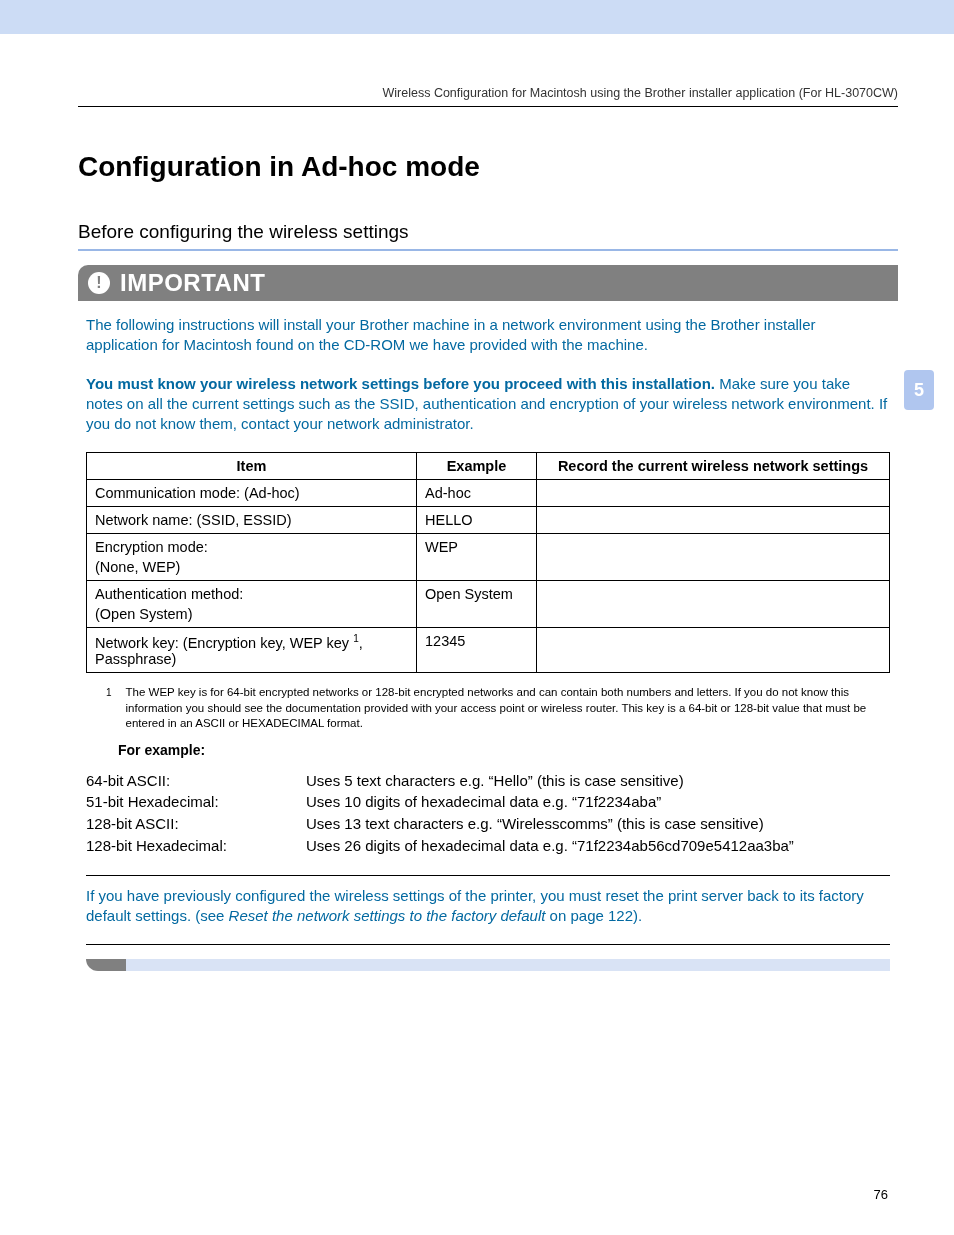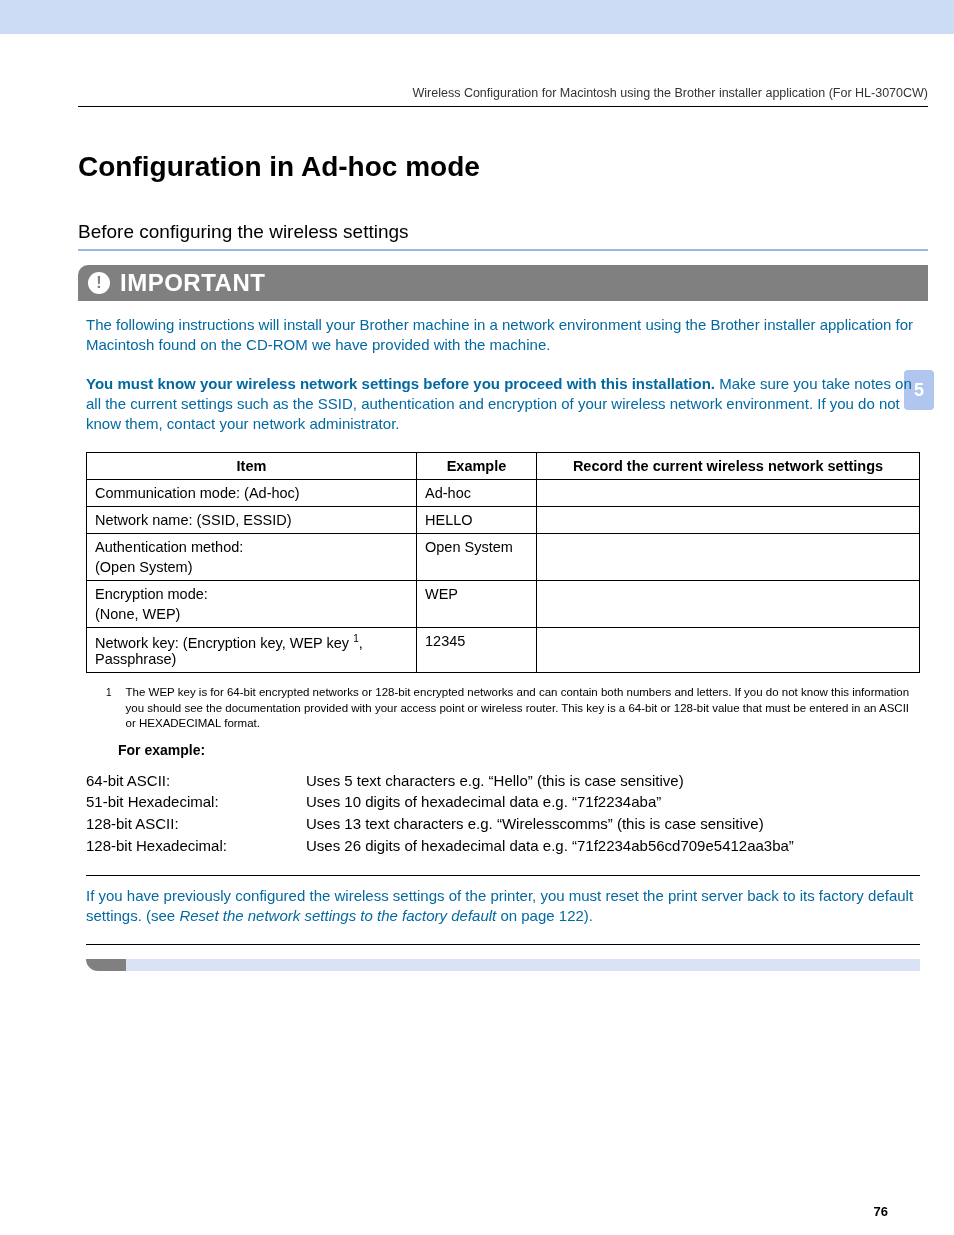--- a/index.html
+++ b/index.html
@@ -8,21 +8,21 @@
     background: #fff;
     width: 954px;
     height: 1235px;
     position: relative;
   }
   .top-band {
     height: 34px;
     background: #ccdcf5;
   }
   .page {
-    padding: 52px 26px 0 78px;
+    padding: 52px 56px 0 78px;
     position: relative;
   }
   .header-line {
     text-align: right;
     font-size: 12.5px;
     color: #333;
     padding-bottom: 6px;
     border-bottom: 1px solid #000;
     margin-bottom: 44px;
   }
@@ -134,24 +134,24 @@
     border-radius: 4px;
   }
   .bottom-bar {
     margin: 14px 8px 0 8px;
     height: 12px;
     border-radius: 0 0 0 12px;
     background: linear-gradient(90deg, #808080 0 40px, #d9e3f5 40px 100%);
   }
   .page-num {
     position: absolute;
-    bottom: 16px;
+    bottom: 33px;
     right: 66px;
     font-size: 13px;
-    font-weight: bold;
+    font-weight: normal;
   }
 </style>
 </head>
 <body>
 
 <div class="top-band"></div>
 <div class="side-tab">5</div>
 
 <div class="page">
 
@@ -185,27 +185,27 @@
         <td>Communication mode: (Ad-hoc)</td>
         <td>Ad-hoc</td>
         <td></td>
       </tr>
       <tr>
         <td>Network name: (SSID, ESSID)</td>
         <td>HELLO</td>
         <td></td>
       </tr>
       <tr>
+        <td><span>Encryption mode:</span><span class="sub">(None, WEP)</span></td>
+        <td>WEP</td>
+        <td></td>
+      </tr>
+      <tr>
         <td><span>Authentication method:</span><span class="sub">(Open System)</span></td>
         <td>Open System</td>
-        <td></td>
-      </tr>
-      <tr>
-        <td><span>Encryption mode:</span><span class="sub">(None, WEP)</span></td>
-        <td>WEP</td>
         <td></td>
       </tr>
       <tr>
         <td><span>Network key: (Encryption key, WEP key </span><span class="sup">1</span><span>, Passphrase)</span></td>
         <td>12345</td>
         <td></td>
       </tr>
     </tbody>
   </table>
 

